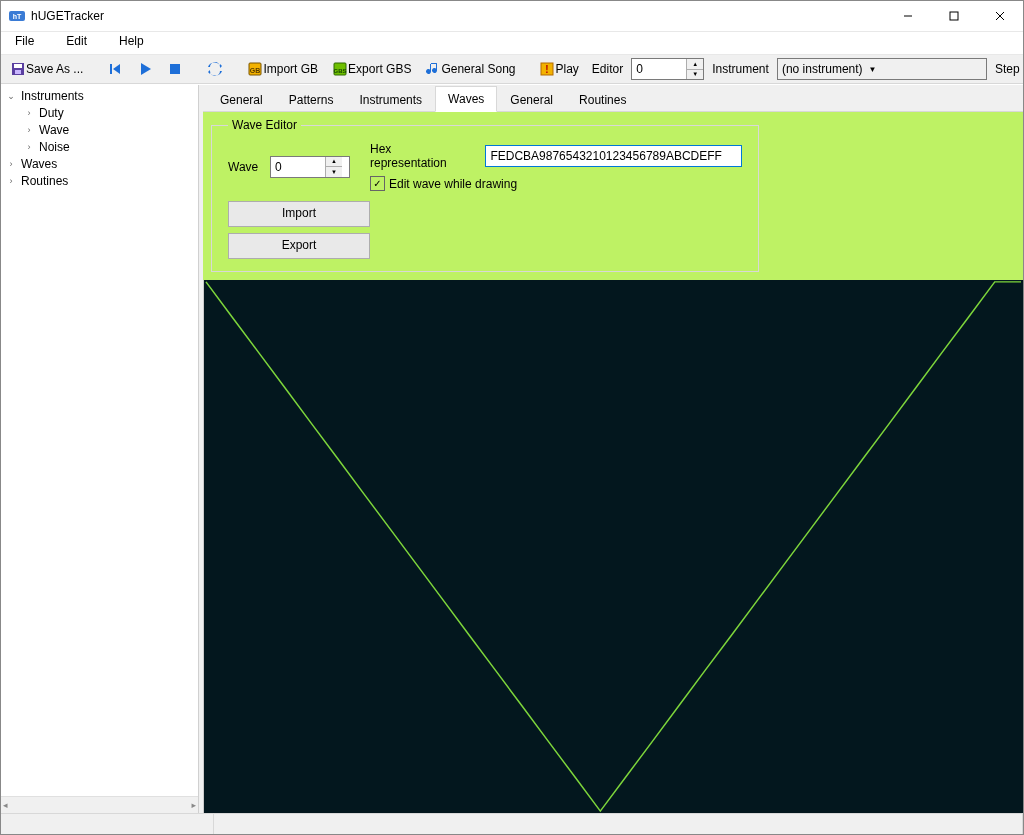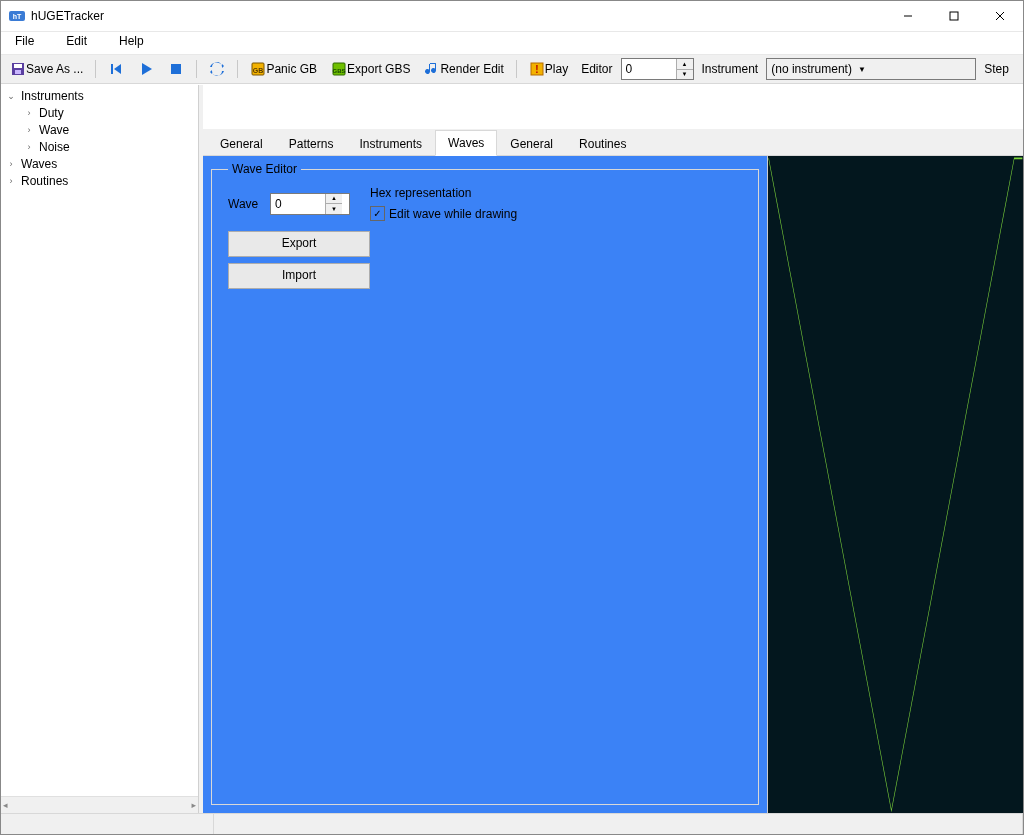--- a/index.html
+++ b/index.html
@@ -186,21 +186,20 @@
     align-items: center;
     justify-content: center;
   }
 
   
   .content {
     flex: 1;
     display: flex;
     flex-direction: column;
     min-height: 0;
-    margin-top: 44px;
   }
   .tabstrip {
     height: 26px;
     display: flex;
     align-items: flex-end;
     padding: 0 4px;
     gap: 0;
     background: #f0f0f0;
     border-bottom: 1px solid #d8d8d8;
   }
@@ -213,23 +212,23 @@
   }
   .tab.active {
     background: #fff;
     border-color: #d8d8d8;
     border-bottom: 1px solid #fff;
   }
 
   .tabpage {
     flex: 1;
     display: flex;
-    flex-direction: row;
+    flex-direction: column;
     min-height: 0;
-    background: #3b82f6;
+    background: #bef264;
   }
 
   fieldset.wave-editor {
     margin: 6px 8px 8px 8px;
     border: 1px solid #d8d8d8;
     padding: 10px 16px 12px 16px;
     width: 548px;
     box-sizing: border-box;
   }
   fieldset.wave-editor legend {
@@ -397,38 +396,38 @@
     </div>
     <span class="sep"></span>
 
     <div class="tbtn">
       <span class="ticon">
         <svg viewBox="0 0 16 16">
             <rect x="2" y="2" width="12" height="12" rx="1" fill="#f3b200" stroke="#7a5500"></rect>
             <text x="8" y="12" text-anchor="middle" font-size="7" fill="#5a3d00" font-weight="bold">GB</text>
           </svg>
       </span>
-      <span>Panic GB</span>
+      <span>Import GB</span>
     </div>
     <div class="tbtn">
       <span class="ticon">
         <svg viewBox="0 0 16 16">
             <rect x="2" y="2" width="12" height="12" rx="1" fill="#6fbf00" stroke="#2f6b00"></rect>
             <text x="8" y="12" text-anchor="middle" font-size="6" fill="#164600" font-weight="bold">GBS</text>
           </svg>
       </span>
       <span>Export GBS</span>
     </div>
     <div class="tbtn">
       <span class="ticon">
         <svg viewBox="0 0 16 16">
             <path d="M6 2v8.5a2.5 2.5 0 1 1-1-2V3l7-1v7.5a2.5 2.5 0 1 1-1-2V2z" fill="#1e6fd8"></path>
           </svg>
       </span>
-      <span>Render Edit</span>
+      <span>General Song</span>
     </div>
     <span class="sep"></span>
 
     <div class="tbtn">
       <span class="ticon">
         <svg viewBox="0 0 16 16">
             <rect x="2" y="2" width="12" height="12" fill="#f3b200" stroke="#b36b00"></rect>
             <text x="8" y="12" text-anchor="middle" font-size="10" fill="#b30000" font-weight="bold">!</text>
           </svg>
       </span>
@@ -514,31 +513,32 @@
                 <div class="spinbtns">
                   <div class="sb">▲</div>
                   <div class="sb">▼</div>
                 </div>
               </div>
             </div>
 
             <div class="col-right">
               <div class="hexrow">
                 <span>Hex representation</span>
+                <input class="hex-input" value="FEDCBA9876543210123456789ABCDEFF" style="">
               </div>
               <label class="chk">
                 <span class="box">✓</span>
                 <span>Edit wave while drawing</span>
               </label>
             </div>
           </div>
 
           <div style="display:flex;flex-direction:column;gap:6px;">
+            <span class="we-btn">Import</span>
             <span class="we-btn">Export</span>
-            <span class="we-btn">Import</span>
           </div>
         </fieldset>
 
         <div class="wave-canvas" id="wave-canvas">
             <svg viewBox="0 0 820 560" preserveAspectRatio="none" width="100%" height="100%">
               <rect x="0" y="0" width="820" height="560" fill="#03171e"></rect>
               <path d="M2.0 2.0 L28.3 39.1 L54.6 76.1 L81.0 113.2 L107.3 150.3 L133.6 187.3 L159.9 224.4 L186.3 261.5 L212.6 298.5 L238.9 335.6 L265.2 372.7 L291.5 409.7 L317.9 446.8 L344.2 483.9 L370.5 520.9 L396.8 558.0 L423.2 520.9 L449.5 483.9 L475.8 446.8 L502.1 409.7 L528.5 372.7 L554.8 335.6 L581.1 298.5 L607.4 261.5 L633.7 224.4 L660.1 187.3 L686.4 150.3 L712.7 113.2 L739.0 76.1 L765.4 39.1 L791.7 2.0 L818.0 2.0 " fill="none" stroke="#7dd53b" stroke-width="1.5"></path>
             </svg>
           </div>
       </div>

